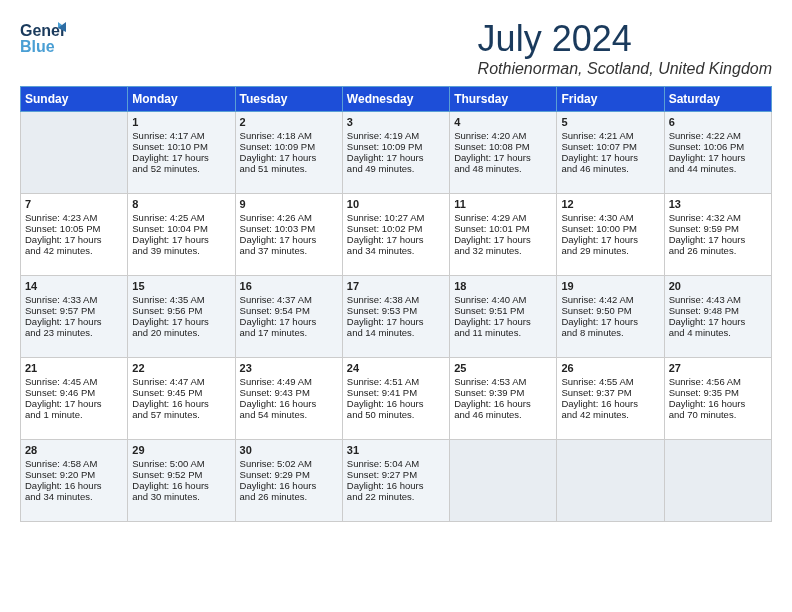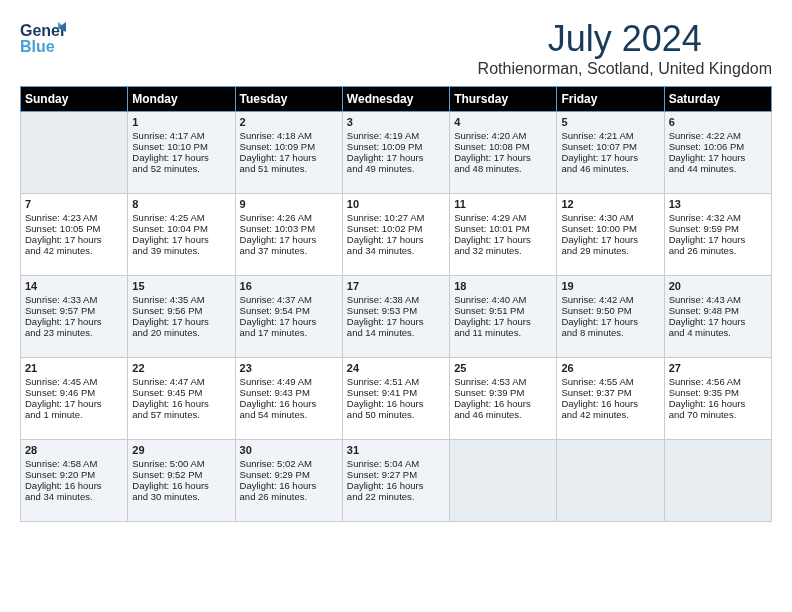--- a/index.html
+++ b/index.html
@@ -24,38 +24,39 @@
       display: flex;
       flex-direction: column;
       align-items: flex-start;
     }
     .logo-row {
       display: flex;
       align-items: center;
       gap: 4px;
     }
     .title-block {
-      text-align: center;
+      text-align: left;
     }
     .month-year {
       font-size: 36px;
       color: #1a3a5c;
       font-weight: normal;
     }
     .location {
       font-size: 16px;
       color: #333;
+      font-style: italic;
     }
     table {
       width: 100%;
       border-collapse: collapse;
       table-layout: fixed;
     }
     thead tr th {
-      background-color: #000000;
+      background-color: #1d4ed8;
       color: #fff;
       font-size: 12px;
       font-weight: bold;
       padding: 5px 4px;
       text-align: left;
       border: 1px solid #5a9fd4;
     }
     tbody tr td {
       border: 1px solid #ccc;
       vertical-align: top;

